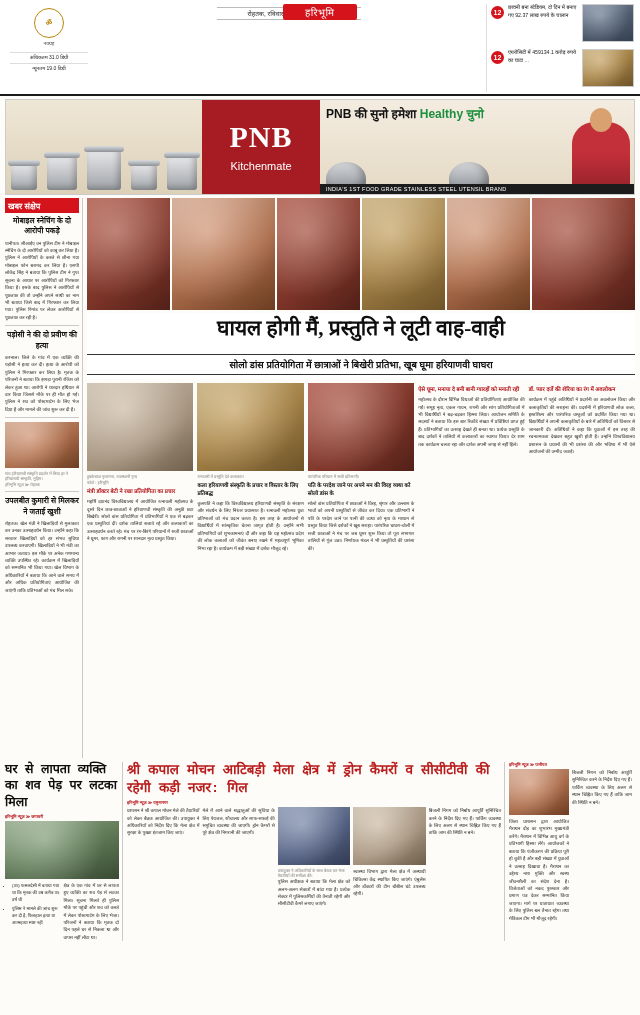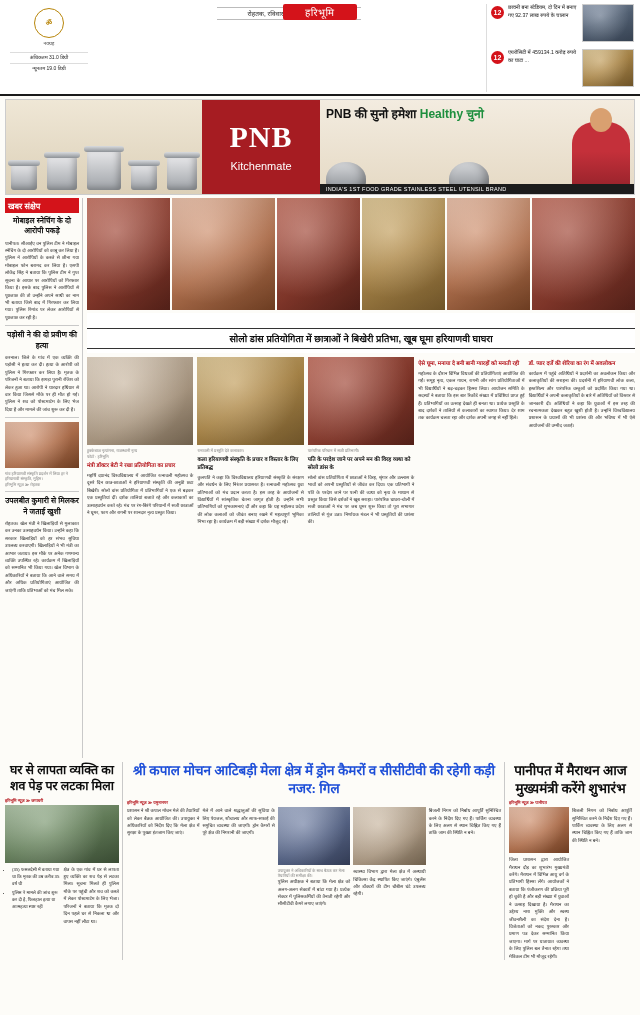--- a/index.html
+++ b/index.html
@@ -215,26 +215,25 @@
   }
   .sub-hd-dk { color: #111; }
 
   
   .bottom { display: flex; padding: 4px 5px 0 5px; gap: 4px; }
   .b-col { border-right: 1px solid #c9c9c9; padding-right: 3px; }
   .b1 { width: 118px; }
   .b2 { flex: 1; }
   .b3 { width: 126px; border-right: none; }
   .b-hd {
-    font-family: Liberation Serif, serif;
+    font-family: Liberation Mono, monospace;
     font-size: 12.5px; font-weight: bold; color: #0e0e0e; line-height: 1.3;
     margin-bottom: 3px;
-    text-align: center;
-  }
-  .b-hd.red { color: #1d4ed8; }
+  }
+  .b-hd.red { color: #b91c1c; }
   .b-hd.big { font-size: 13.5px; }
   .byline { font-size: 4.2px; color: #b4131a; font-weight: bold; margin-bottom: 2px; }
   .mini2 { display: flex; gap: 3px; }
   .mini2 .cl { flex: 1; }
   .bullets { font-size: 4.4px; line-height: 1.6; color: #2a2a2a; }
   .bullets li { margin-bottom: 2px; }
   ul { margin: 0; padding-left: 7px; }
   .photo-wide { height: 58px; margin-bottom: 3px; }
   .photo-sm { height: 46px; margin-bottom: 3px; }
 </style>
@@ -332,20 +331,21 @@
       <div class="strip">
         <div class="ph ph-c"></div>
         <div class="ph ph-g w2"></div>
         <div class="ph ph-c"></div>
         <div class="ph ph-b"></div>
         <div class="ph ph-g"></div>
         <div class="ph ph-c w2"></div>
       </div>
 
       <div class="headline-box">
+        <div class="hl2">घायल होगी मैं, प्रस्तुति ने लूटी वाह-वाही</div>
         <div class="hl-sub">सोलो डांस प्रतियोगिता में छात्राओं ने बिखेरी प्रतिभा, खूब घूमा हरियाणवी घाघरा</div>
       </div>
 
       <div class="cols5">
         <div class="c5">
           <div class="ph ph-e"></div>
           <div class="credit">हुक्केबाज नृत्यांगना, राजस्थानी नृत्य</div>
           <div class="credit">फोटो : हरिभूमि</div>
           <div class="sub-hd">मंत्री डॉक्टर बेटी ने रखा प्रतियोगिता का प्रचार</div>
           <div class="body-txt">महर्षि दयानंद विश्वविद्यालय में आयोजित रत्नावली महोत्सव के दूसरे दिन छात्र-छात्राओं ने हरियाणवी संस्कृति की अनूठी छटा बिखेरी। सोलो डांस प्रतियोगिता में प्रतिभागियों ने एक से बढ़कर एक प्रस्तुतियां दीं। दर्शक तालियां बजाते रहे और कलाकारों का उत्साहवर्धन करते रहे। मंच पर रंग-बिरंगे परिधानों में सजी छात्राओं ने घूमर, फाग और रागनी पर शानदार नृत्य प्रस्तुत किया।</div>
@@ -422,21 +422,20 @@
             </div>
           <div class="body-txt">स्वास्थ्य विभाग द्वारा मेला क्षेत्र में अस्थायी चिकित्सा केंद्र स्थापित किए जाएंगे। एंबुलेंस और डॉक्टरों की टीम चौबीस घंटे उपलब्ध रहेगी।</div>
         </div>
         <div class="cl">
           <div class="body-txt">बिजली निगम को निर्बाध आपूर्ति सुनिश्चित करने के निर्देश दिए गए हैं। पार्किंग व्यवस्था के लिए अलग से स्थान चिह्नित किए गए हैं ताकि जाम की स्थिति न बने।</div>
         </div>
       </div>
     </div>
 
     <div class="b-col b3">
-      <div class="b-hd big">पानीपत में मैराथन आज मुख्यमंत्री करेंगे शुभारंभ</div>
       <div class="byline">हरिभूमि न्यूज़ ≫ पानीपत</div>
       <div class="mini2">
         <div class="cl">
           <div class="photo-sm">
               <div class="ph ph-g"></div>
             </div>
           <div class="body-txt">जिला प्रशासन द्वारा आयोजित मैराथन दौड़ का शुभारंभ मुख्यमंत्री करेंगे। मैराथन में विभिन्न आयु वर्ग के प्रतिभागी हिस्सा लेंगे। आयोजकों ने बताया कि पंजीकरण की प्रक्रिया पूरी हो चुकी है और बड़ी संख्या में युवाओं ने उत्साह दिखाया है। मैराथन का उद्देश्य नशा मुक्ति और स्वस्थ जीवनशैली का संदेश देना है। विजेताओं को नकद पुरस्कार और प्रमाण पत्र देकर सम्मानित किया जाएगा। मार्ग पर यातायात व्यवस्था के लिए पुलिस बल तैनात रहेगा तथा मेडिकल टीम भी मौजूद रहेगी।</div>
         </div>
         <div class="cl">
           <div class="body-txt">बिजली निगम को निर्बाध आपूर्ति सुनिश्चित करने के निर्देश दिए गए हैं। पार्किंग व्यवस्था के लिए अलग से स्थान चिह्नित किए गए हैं ताकि जाम की स्थिति न बने।</div>

